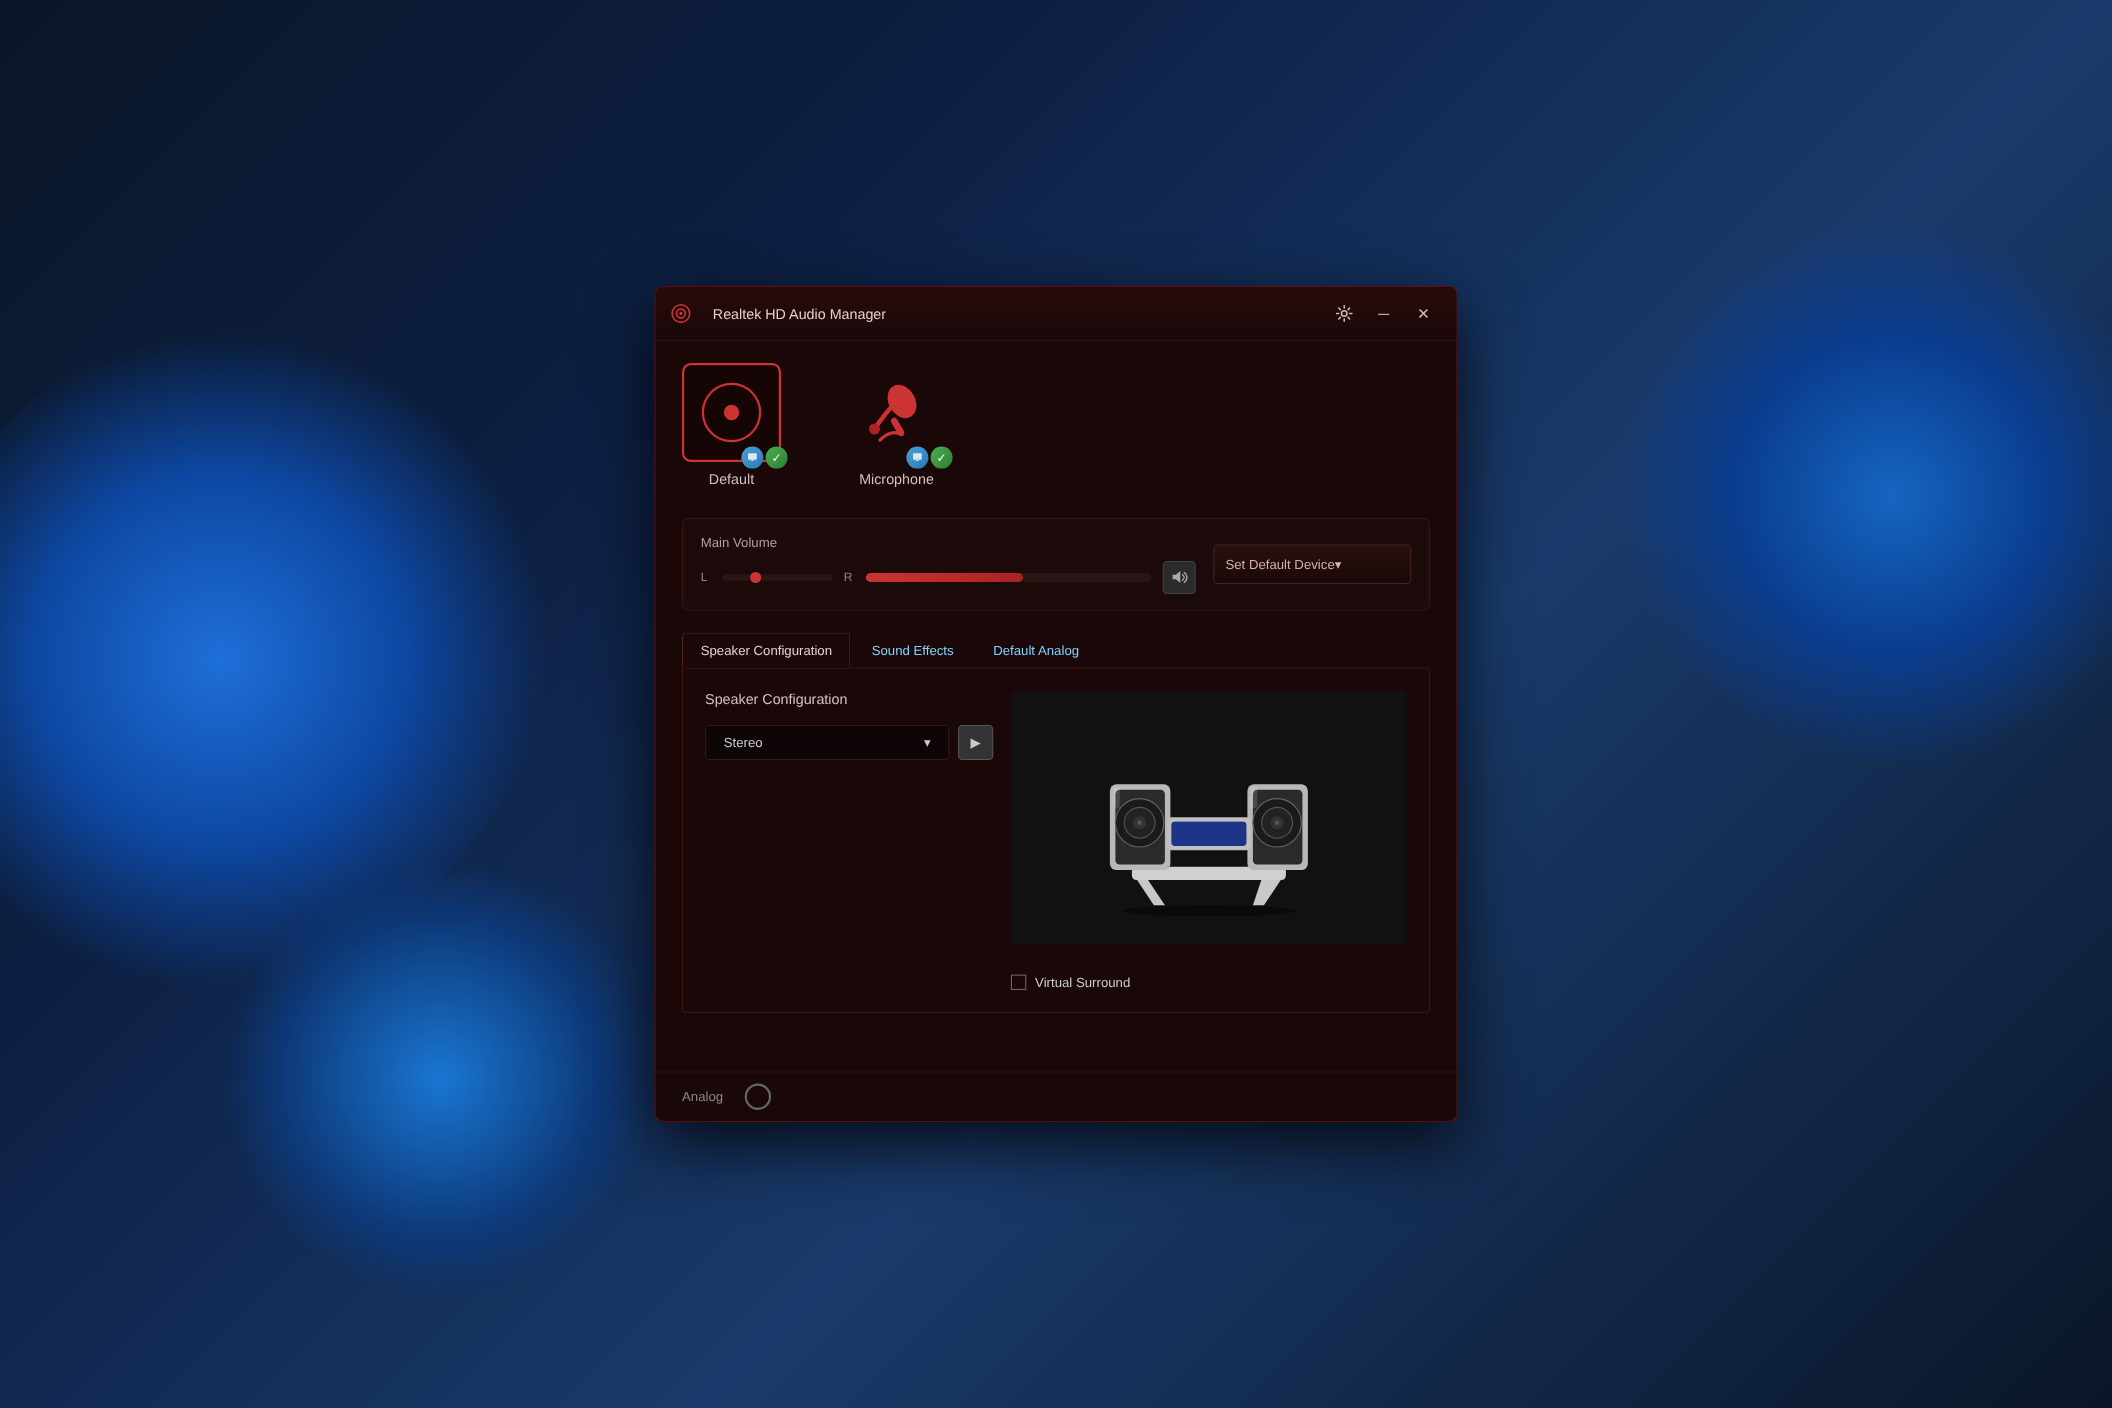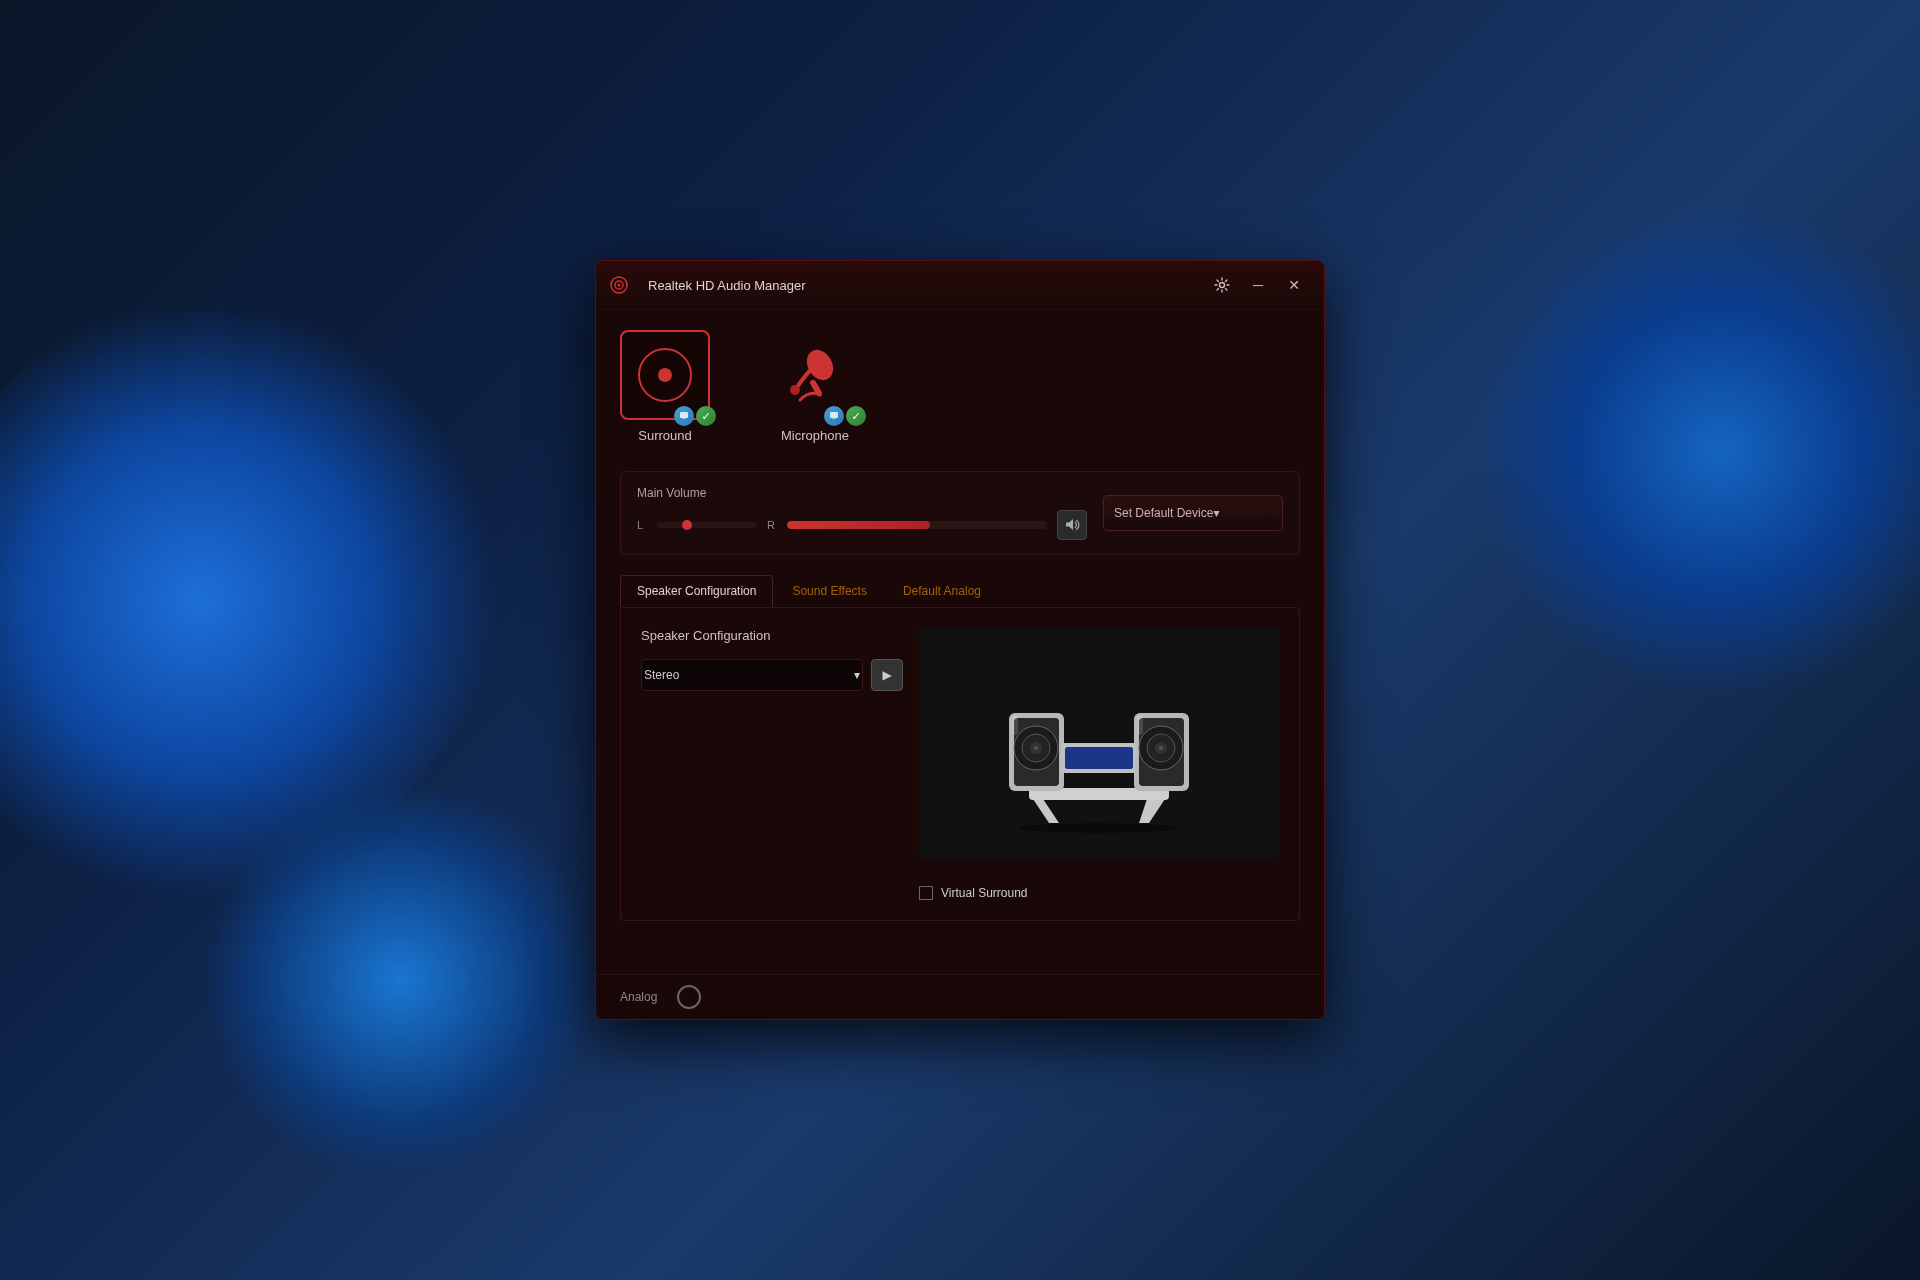--- a/index.html
+++ b/index.html
@@ -277,21 +277,21 @@
       gap: 2px;
       margin-bottom: 0;
     }
 
     .tab {
       padding: 8px 16px;
       font-size: 12px;
       cursor: pointer;
       border-radius: 4px 4px 0 0;
       border: 1px solid transparent;
-      color: #a16207;
+      color: #7dd3fc;
       background: transparent;
     }
     .tab.active {
       color: #e0d0d0;
       background: #1a0808;
       border-color: #4a2020 #4a2020 transparent #4a2020;
     }
 
     
     .tab-content {
@@ -321,21 +321,21 @@
     }
 
     .config-dropdown {
       flex: 1;
       height: 32px;
       background: #0d0505;
       border: 1px solid #3a1515;
       border-radius: 4px;
       color: #ccc;
       font-size: 12px;
-      padding: 0 2px;
+      padding: 0 16px;
       display: flex;
       align-items: center;
       justify-content: space-between;
       cursor: pointer;
     }
 
     .play-btn {
       width: 32px; height: 32px;
       background: #333;
       border: 1px solid #555;
@@ -445,21 +445,21 @@
           <div class="status-badges">
             <div class="badge-chat">
               <svg width="10" height="10" viewBox="0 0 10 10">
                 <rect x="1" y="1" width="8" height="6" rx="1" fill="white" opacity="0.8"></rect>
                 <path d="M3 8 L5 7 L7 8" fill="white" opacity="0.8"></path>
               </svg>
             </div>
             <div class="badge-check">✓</div>
           </div>
         </div>
-        <span class="device-label">Surround</span>
+        <span class="device-label">Default</span>
       </div>
 
       <div class="device-item">
         <div class="device-icon-container">
           <div class="mic-icon-area">
 
             <svg width="80" height="80" viewBox="0 0 80 80">
 
               <ellipse cx="45" cy="30" rx="12" ry="16" fill="#cc3333" transform="rotate(-30, 45, 30)"></ellipse>
 

